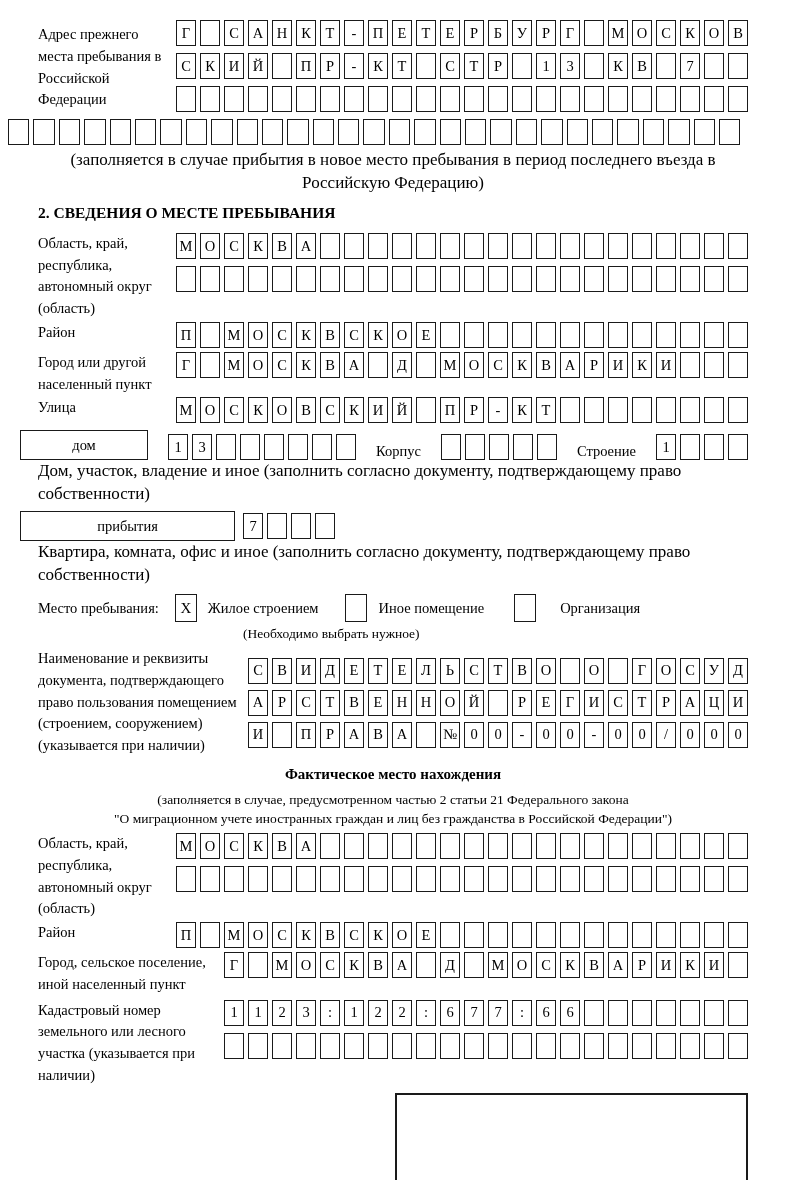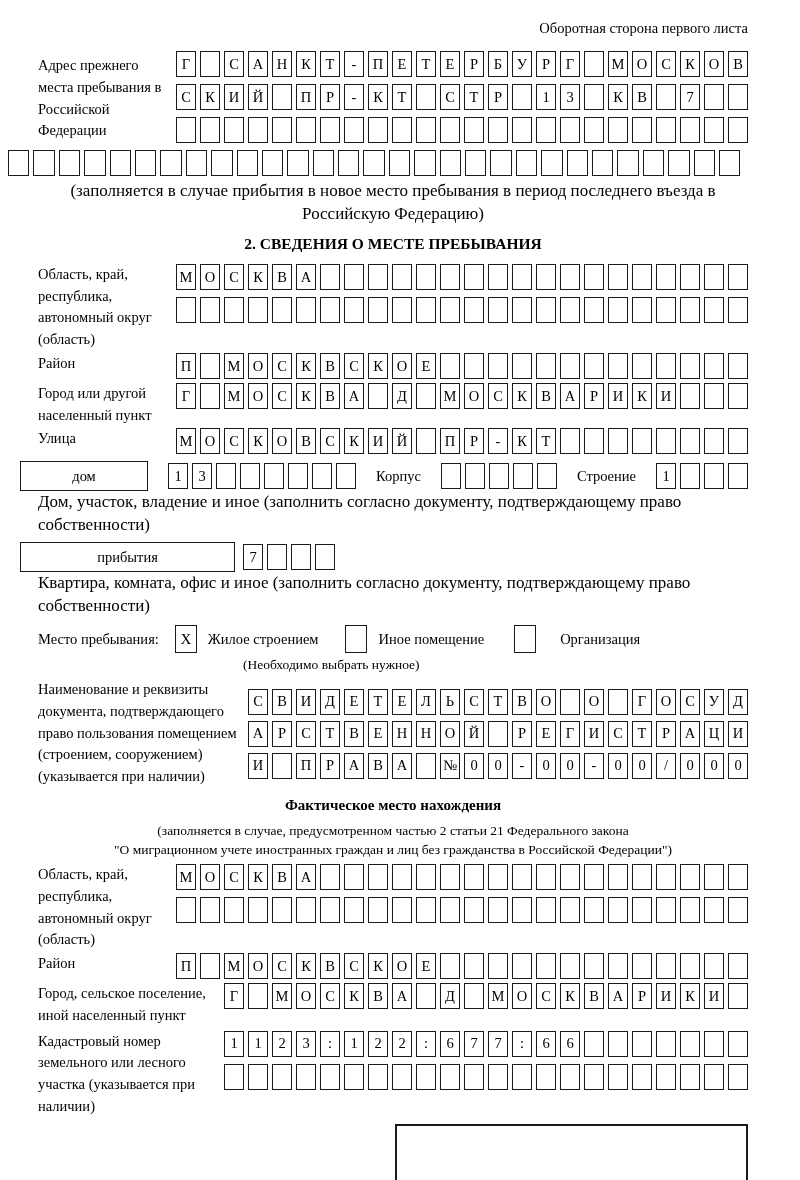--- a/index.html
+++ b/index.html
@@ -17,27 +17,27 @@
   .boxcol{display:flex;flex-direction:column;gap:7px;margin-left:auto;}
   .boxcol .bg{margin-left:auto;}
 
   .frow{display:flex;align-items:flex-start;}
   .flabel{font-size:14.5px;line-height:1.5;}
   .fboxes{margin-left:auto;}
   .w130{width:132px;} .w150{width:150px;} .w170{width:172px;} .w185{width:186px;} .w205{width:205px;}
 
   .note{font-size:17px;line-height:1.35;}
   .note.center{text-align:center;}
-  .sec-title{font-size:15.5px;font-weight:bold;text-align:center;margin:9px 0 11px;}
+  .sec-title{font-size:15.5px;font-weight:bold;margin:9px 0 11px;}
   .sub-title{font-size:15px;font-weight:bold;text-align:center;margin:9px 0 7px;}
 
   .fullrow{margin-left:-30px;margin-top:7px;}
 
   
-  .house-row{display:flex;align-items:center;margin:7px 0 0 -18px;gap:20px;}
+  .house-row{display:flex;align-items:flex-end;margin:7px 0 0 -18px;gap:20px;}
   .bigbox{height:30px;border:1.6px solid #1a1a1a;box-sizing:border-box;
           display:flex;align-items:center;justify-content:center;font-size:14.5px;}
   .bb-dom{width:180px;} .bb-kv{width:215px;}
   .inline-lbl{font-size:14.5px;white-space:nowrap;}
   .apt-row{display:flex;align-items:center;margin:5px 0 0 -18px;gap:8px;}
 
   
   .type-row{display:flex;align-items:center;margin-top:7px;font-size:14.5px;}
   .chk{width:22px;height:28px;border:1.7px solid #1a1a1a;box-sizing:border-box;
        display:flex;align-items:center;justify-content:center;font-size:15px;}
@@ -49,21 +49,20 @@
   .stamp-wrap{width:353px;margin-left:auto;margin-top:6px;}
   .stamp-box{width:353px;height:176px;border:2px solid #1a1a1a;box-sizing:border-box;}
 
   .mt2{margin-top:2px;} .mt4{margin-top:4px;} .mt6{margin-top:0;}
 </style>
 </head>
 <body>
 
 <div class="page">
 
-  <div class="hdr-note">Оборотная сторона первого листа</div>
 
   <div class="frow">
     <div class="flabel w130" style="padding-top:4px;">Адрес прежнего места пребывания в Российской Федерации</div>
     <div class="boxcol">
       <div class="bg">
           <div class="cbox">Г</div>
           <div class="cbox"></div>
           <div class="cbox">С</div>
           <div class="cbox">А</div>
           <div class="cbox">Н</div>

